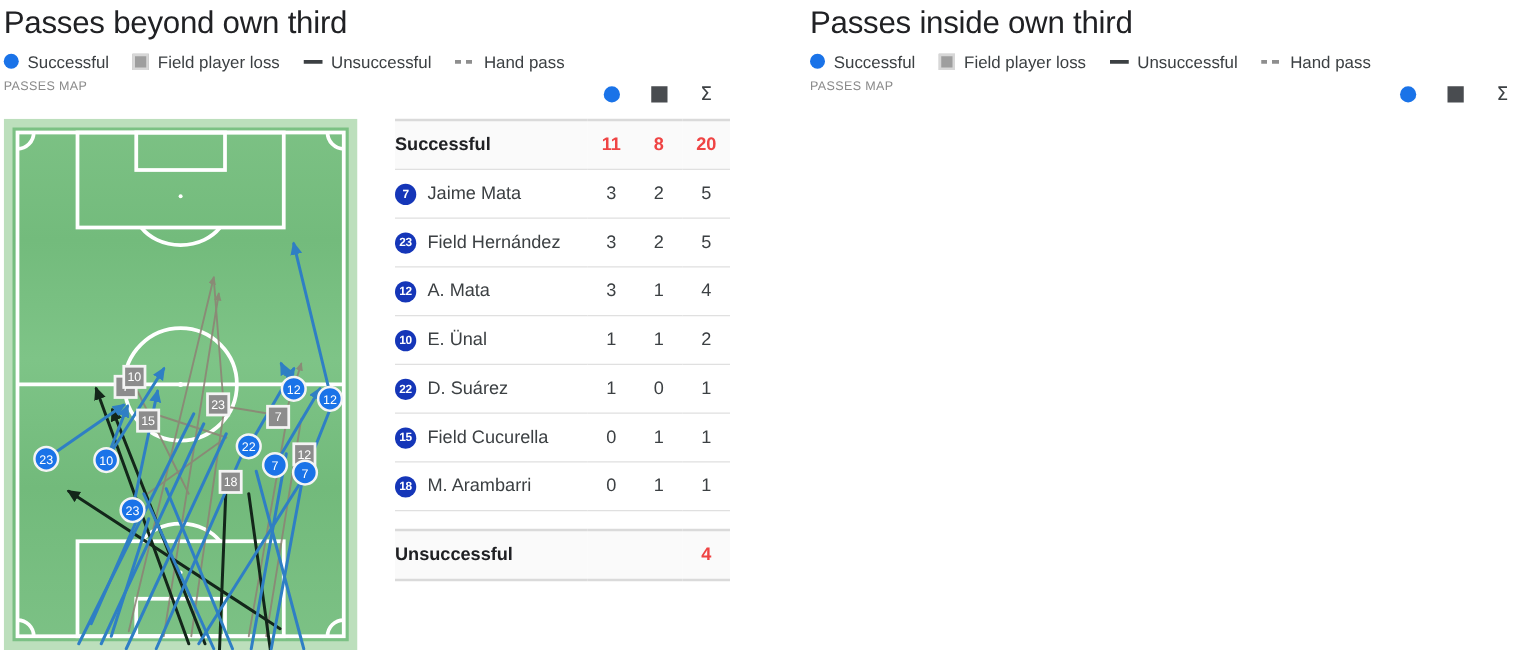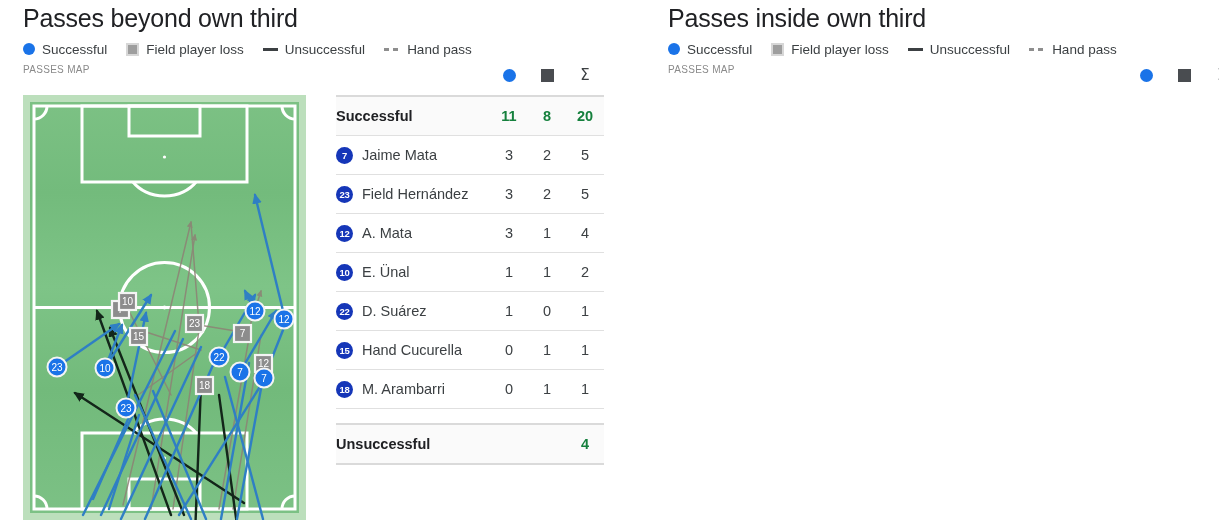--- a/index.html
+++ b/index.html
@@ -16,21 +16,20 @@
   .board {
     position: relative;
     width: 1219px;
     height: 527px;
   }
 
   .panel {
     position: absolute;
     top: 0;
     height: 519px;
-    margin-left: 20px;
   }
   .panel-left  { left: 0px;   width: 600px; }
   .panel-right { left: 645px; width: 574px; }
 
   .panel-title {
     font-size: 25px;
     font-weight: 400;
     color: #202124;
     letter-spacing: -0.2px;
     line-height: 30px;
@@ -161,21 +160,21 @@
     color: #202124;
   }
   .cell-num {
     width: 38px;
     text-align: center;
     color: #3c4043;
     white-space: nowrap;
   }
   .cell-num.summary {
     font-weight: 600;
-    color: #15803d;
+    color: #ef4444;
   }
   tr.summary-row { background: #fafafa; }
   tr.summary-row td { border-top: 2px solid #dadada; border-bottom: 1px solid #e0e0e0; }
   tr.footer-row    { background: #fafafa; }
   tr.footer-row td { border-top: 2px solid #dadada; border-bottom: 2px solid #dadada; }
 
   .spacer-row td { height: 14px; border: none !important; background: #fff; }
 
   .name-inner { display: flex; align-items: center; }
   .jersey {
@@ -474,21 +473,21 @@
             </td>
             <td class="cell-num">1</td>
             <td class="cell-num">0</td>
             <td class="cell-num">1</td>
           </tr>
 
           <tr class="row-sep">
             <td class="cell-name">
               <span class="name-inner">
                 <span class="jersey">15</span>
-                <span class="player-name">Hand Cucurella</span>
+                <span class="player-name">Field Cucurella</span>
               </span>
             </td>
             <td class="cell-num">0</td>
             <td class="cell-num">1</td>
             <td class="cell-num">1</td>
           </tr>
 
           <tr class="row-sep">
             <td class="cell-name">
               <span class="name-inner">

